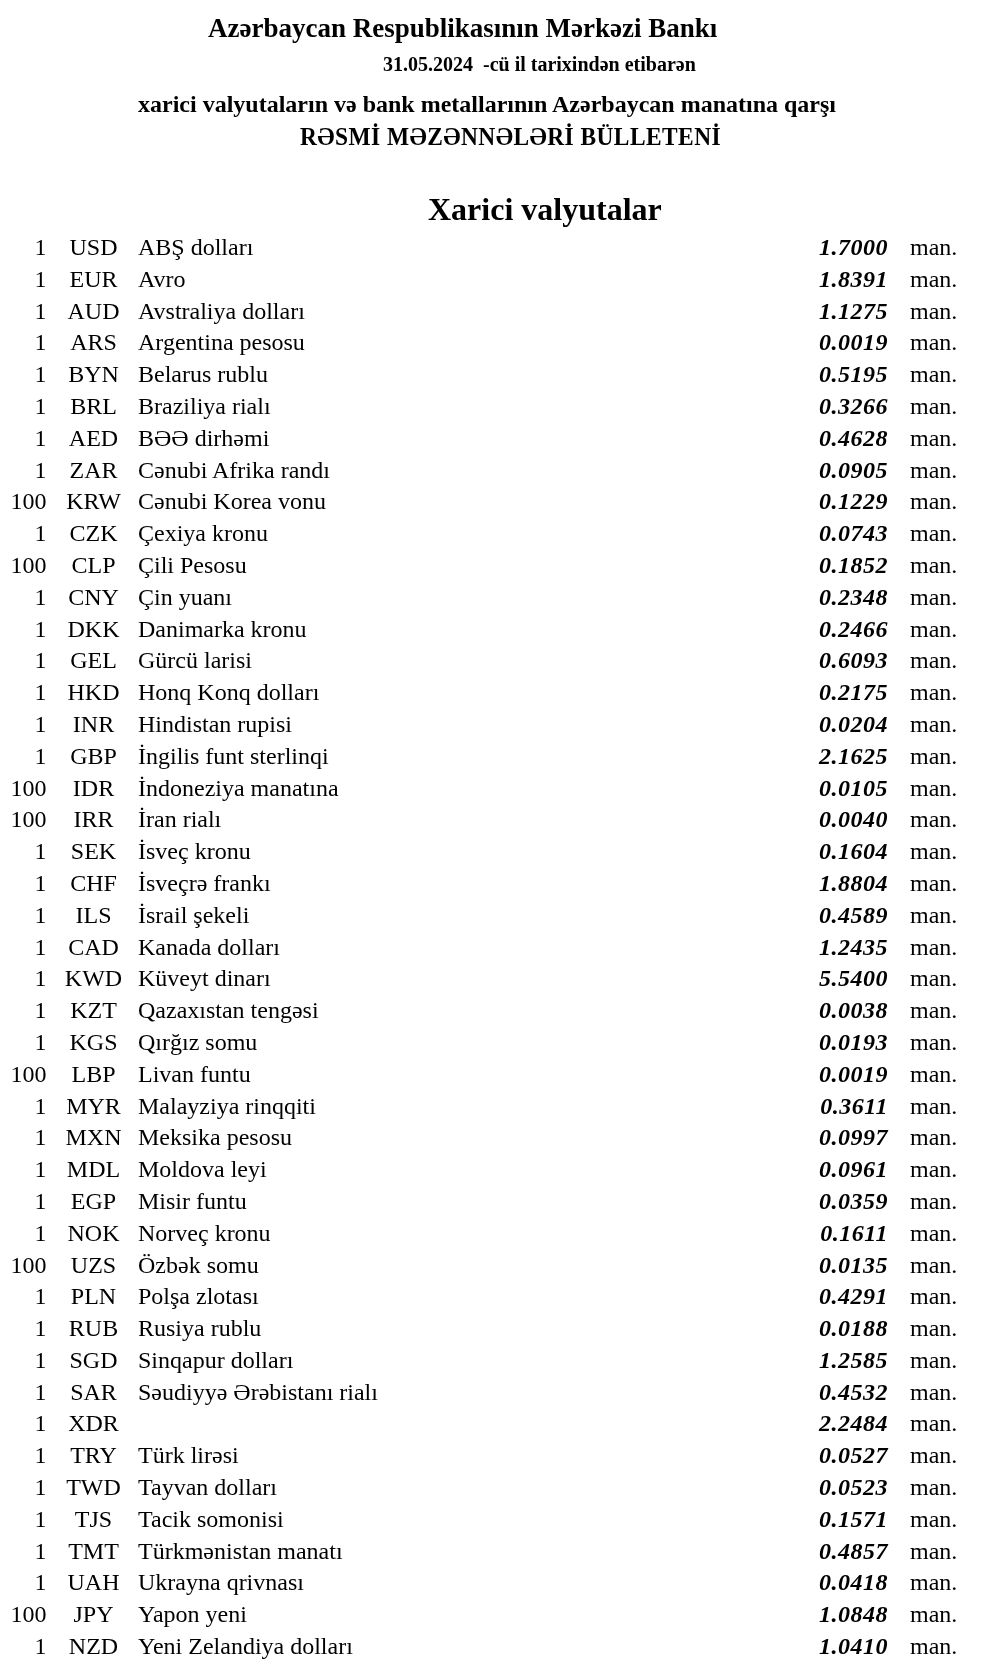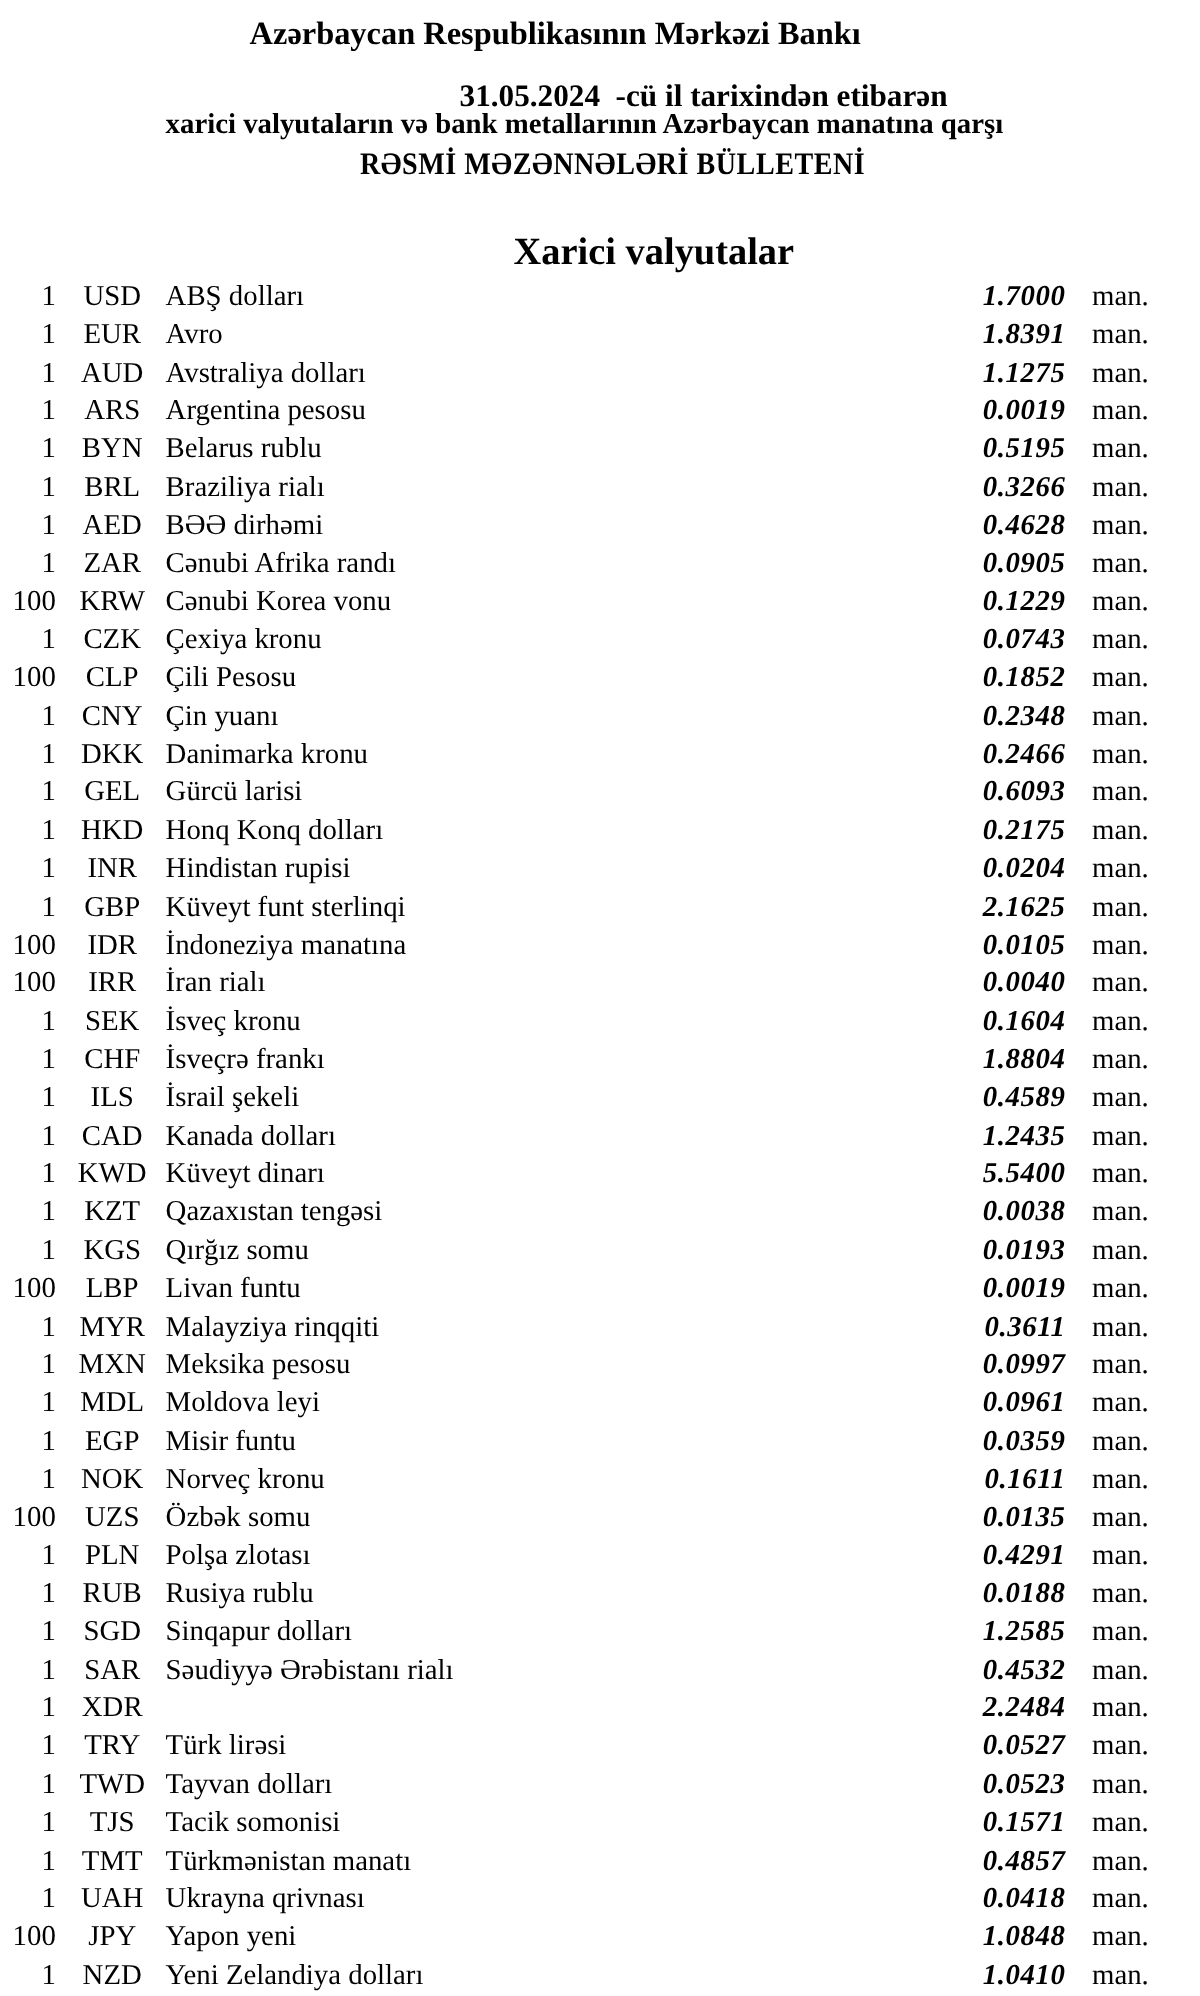--- a/index.html
+++ b/index.html
@@ -7,21 +7,21 @@
     position: relative;
     width: 1000px;
     height: 1663px;
     background: #ffffff;
     color: #000000;
     font-family: "Liberation Serif", "DejaVu Serif", serif;
     overflow: hidden;
   }
   .hline { position: absolute; font-weight: bold; white-space: nowrap; }
   .title   { left: 208px; top: 8px;   font-size: 27px; line-height: 40px; }
-  .sub1    { left: 383px; top: 63px;  font-size: 26px; line-height: 33px; white-space: pre; }
+  .sub1    { left: 383px; top: 48px;  font-size: 20px; line-height: 33px; white-space: pre; }
   .sub2    { left: 138px; top: 88px;  font-size: 24px; line-height: 33px; }
   .sub3    { left: 300px; top: 120px; font-size: 26px; line-height: 33px;
              transform: scaleX(0.9); transform-origin: left center; letter-spacing: 0.5px; }
   .section-title { left: 428px; top: 193px; font-size: 32px; line-height: 33px; }
   .rates-table { position: absolute; left: 0; top: 232px; width: 1000px; }
   .row { position: relative; height: 31.8px; line-height: 31.8px; font-size: 24px; }
   .qty  { position: absolute; left: 0;     top: 0; width: 46.5px; text-align: right; }
   .code { position: absolute; left: 56px;  top: 0; width: 75px;  text-align: center; }
   .name { position: absolute; left: 138px; top: 0; white-space: nowrap; }
   .rate { position: absolute; left: 738px; top: 0; width: 150px; text-align: right;
@@ -162,21 +162,21 @@
     <span class="qty">1</span>
     <span class="code">INR</span>
     <span class="name">Hindistan rupisi</span>
     <span class="rate">0.0204</span>
     <span class="unit">man.</span>
   </div>
 
   <div class="row">
     <span class="qty">1</span>
     <span class="code">GBP</span>
-    <span class="name">Küveyt funt sterlinqi</span>
+    <span class="name">İngilis funt sterlinqi</span>
     <span class="rate">2.1625</span>
     <span class="unit">man.</span>
   </div>
 
   <div class="row">
     <span class="qty">100</span>
     <span class="code">IDR</span>
     <span class="name">İndoneziya manatına</span>
     <span class="rate">0.0105</span>
     <span class="unit">man.</span>

